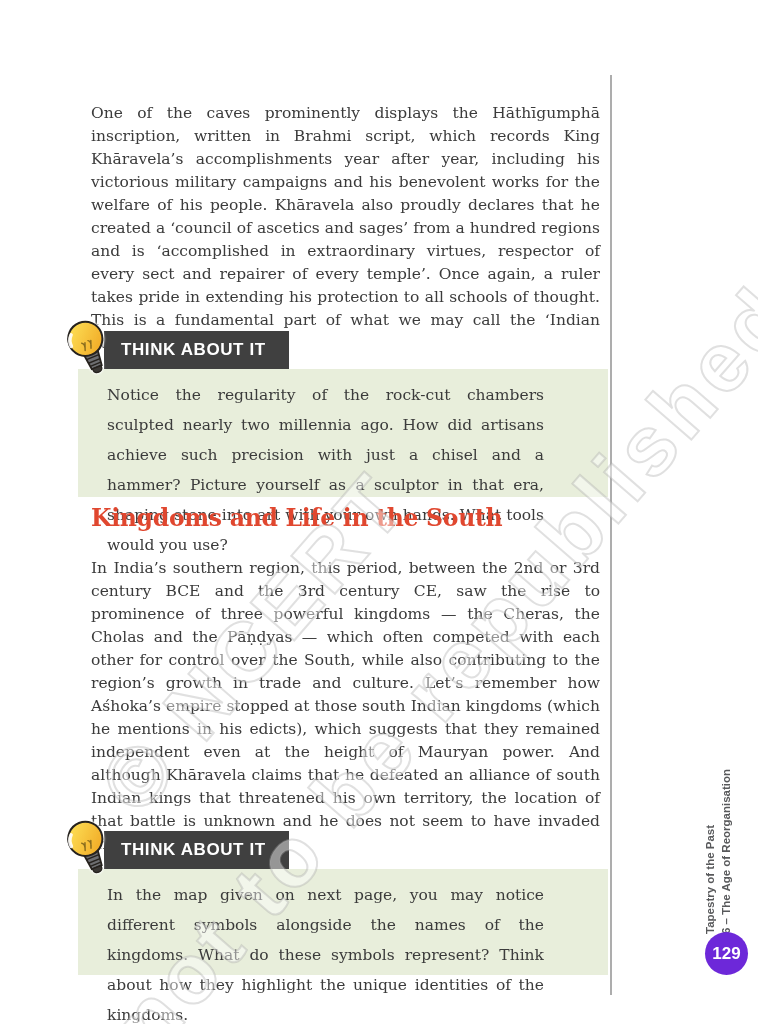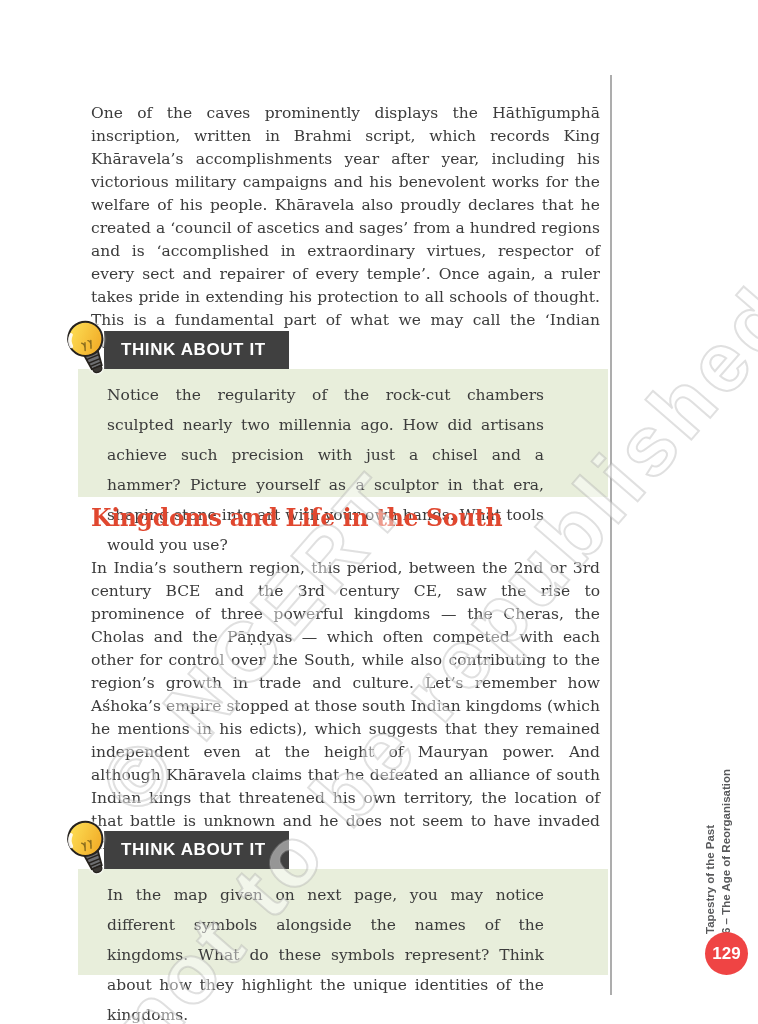--- a/index.html
+++ b/index.html
@@ -65,21 +65,21 @@
   
   .side-title{
     position:absolute;left:624px;top:822px;width:190px;height:34px;
     transform:rotate(-90deg);
     font-family:"Liberation Sans",sans-serif;font-weight:bold;
     font-size:11.5px;line-height:16px;color:#58595b;
     text-align:left;white-space:nowrap;z-index:1;
   }
   .page-circle{
     position:absolute;left:705px;top:932px;width:43px;height:43px;
-    border-radius:50%;background:#ef4444;
+    border-radius:50%;background:#6d28d9;
     display:flex;align-items:center;justify-content:center;
     font-family:"Liberation Sans",sans-serif;font-weight:bold;
     font-size:17px;color:#ffffff;z-index:1;
   }
 
   
   .watermark{
     position:absolute;left:-120px;top:400px;width:1100px;
     transform:rotate(-49deg);transform-origin:50% 50%;
     font-family:"Liberation Sans",sans-serif;font-weight:bold;

